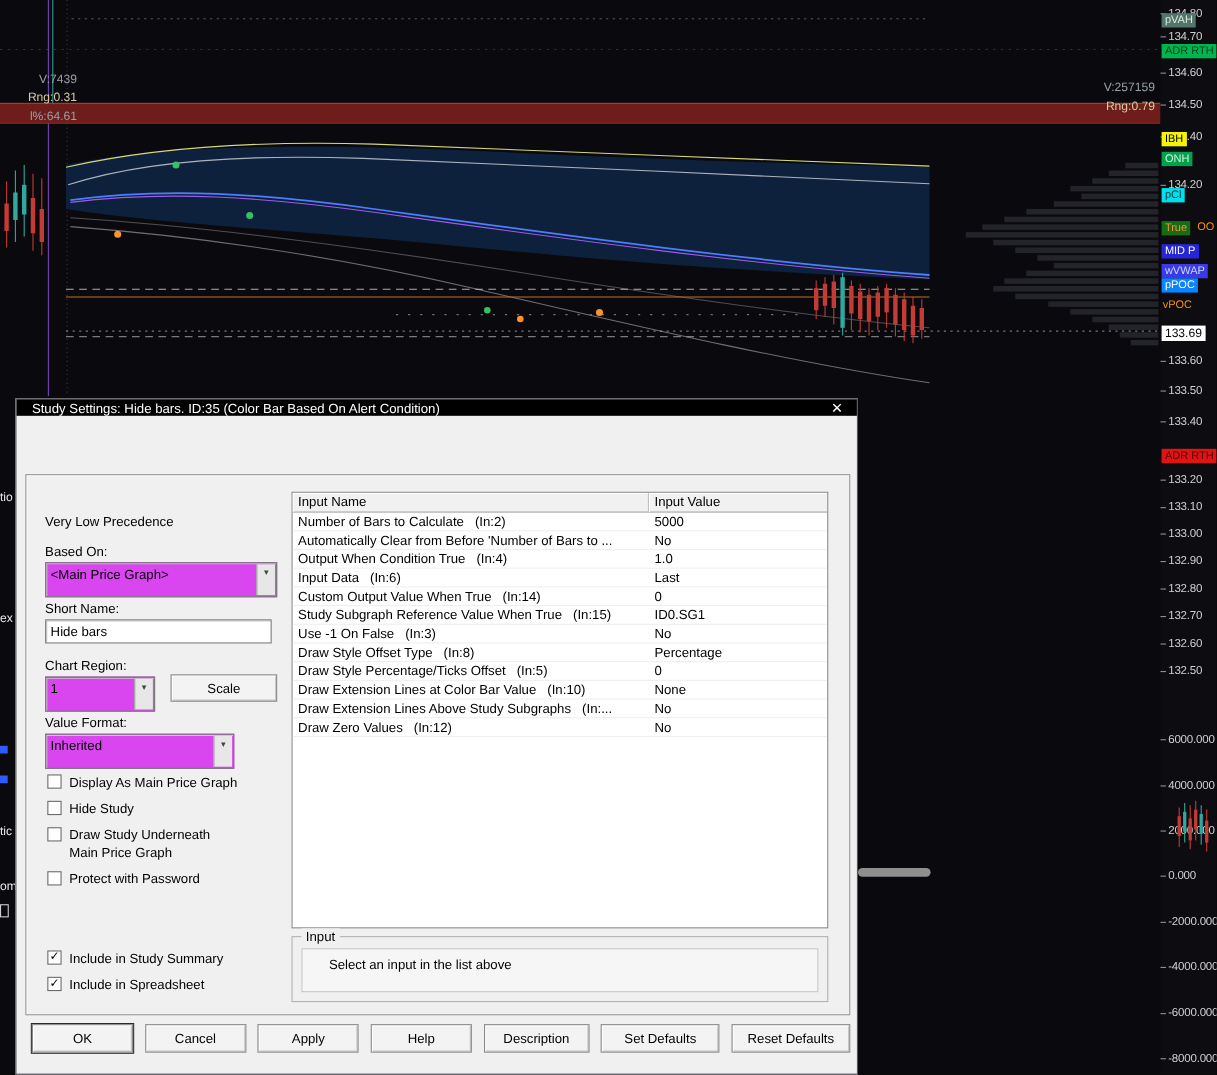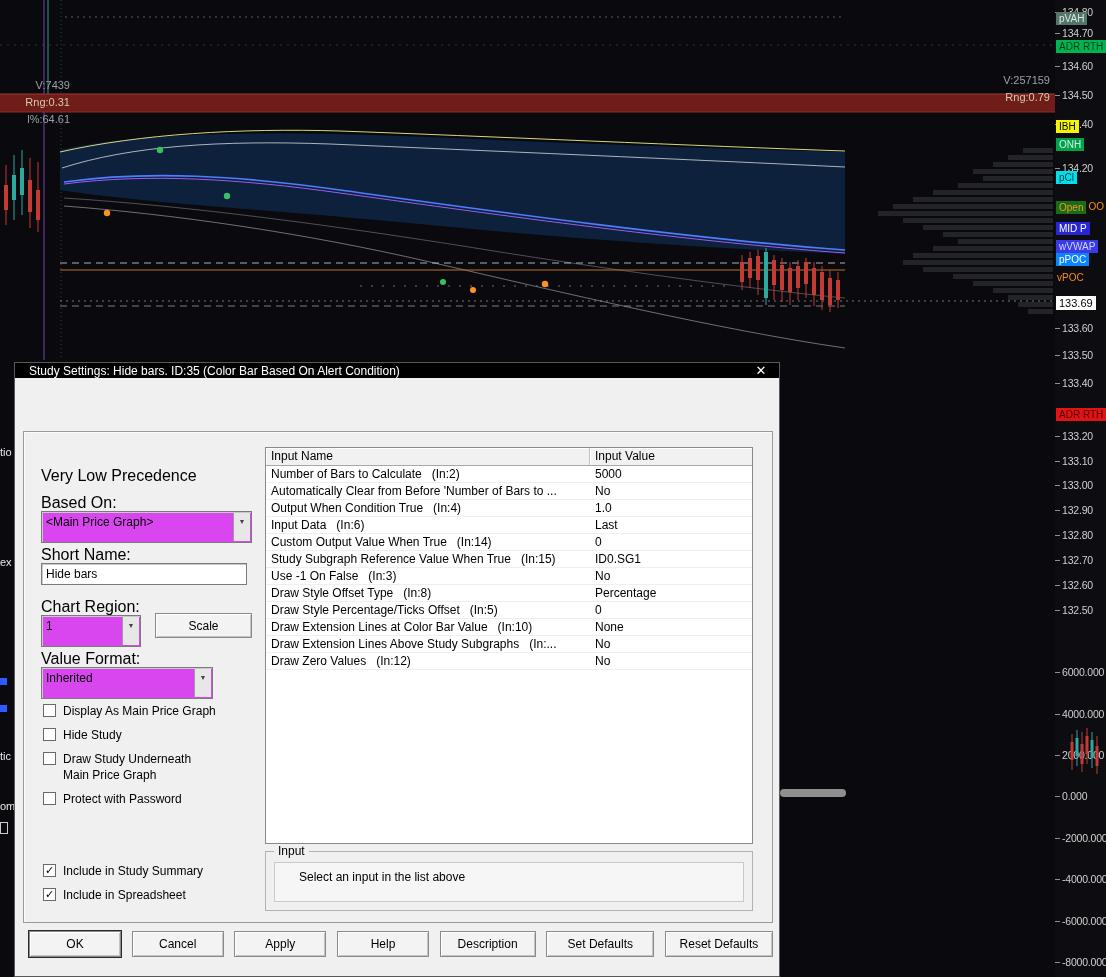--- a/index.html
+++ b/index.html
@@ -3,21 +3,21 @@
 <meta charset="utf-8">
 <style>
   *{margin:0;padding:0;box-sizing:border-box;}
   html,body{width:1106px;height:977px;overflow:hidden;background:#0a0a0e;
     font-family:"Liberation Sans",sans-serif;}
   .screen{position:relative;width:1106px;height:977px;}
 
   
   svg.chart{position:absolute;left:0;top:0;z-index:0;}
   .stats{position:absolute;z-index:2;font-size:11px;line-height:17px;text-align:right;}
-  .stats-left{left:8px;top:77px;width:62px;}
+  .stats-left{left:8px;top:64px;width:62px;}
   .stats-right{right:56px;top:72px;width:70px;}
   .frag{position:absolute;left:0;color:#e8e8e8;font-size:11px;z-index:4;}
   .sq{position:absolute;left:0;width:7px;height:7px;background:#2d5bff;z-index:4;}
   .obox{position:absolute;left:0;width:8px;height:12px;border:1px solid #cccccc;z-index:4;}
 
   
   .axis{position:absolute;left:1055px;top:0;width:51px;height:977px;background:#0c0c11;z-index:3;}
   .tick{position:absolute;left:0;width:100%;padding-left:7px;font-size:10.5px;
     letter-spacing:-0.2px;color:#d0d0d0;line-height:12px;white-space:nowrap;}
   .tick::before{content:"";position:absolute;left:0;top:6px;width:5px;height:1px;background:#8f8f8f;}
@@ -35,21 +35,21 @@
   .titlebar .title{flex:1;font-size:12px;}
   .close{width:20px;text-align:center;font-size:13px;cursor:pointer;color:#fff;}
   .tabs{position:absolute;left:20px;top:44px;display:flex;align-items:flex-end;z-index:2;}
   .tab{font-size:12px;padding:3px 9px;border:1px solid #8a8a8a;border-bottom:none;
     background:#f0f0f0;margin-right:3px;height:22px;}
   .tab.active{height:25px;padding-top:5px;margin-bottom:-1px;
     box-shadow:inset 1px 1px 0 #ffffff;border-color:#7a7a7a;}
   .tabpage{position:absolute;left:8px;top:68px;width:750px;height:492px;
     border:1px solid #9a9a9a;box-shadow:inset 1px 1px 0 #fbfbfb;background:#f0f0f0;}
 
-  .lp-label{position:absolute;left:26px;font-size:16px;color:#000;}
+  .lp-label{position:absolute;left:26px;font-size:12px;color:#000;}
   .combo{position:absolute;left:26px;height:32px;background:#d946ef;border:1px solid #7b7b7b;
     box-shadow:inset 1px 1px 0 #c9c9c9;padding-left:10px;}
   .combo .ctext{position:absolute;left:4px;top:3px;font-size:12px;white-space:nowrap;overflow:hidden;right:20px;}
   .combo .cbtn{position:absolute;right:1px;top:1px;bottom:1px;width:17px;background:#e7e7e7;
     border-left:1px solid #9a9a9a;text-align:center;font-size:7px;color:#444;line-height:18px;}
   .tinput{position:absolute;left:26px;height:22px;background:#fff;border:1px solid #7b7b7b;
     box-shadow:inset 1px 1px 0 #c9c9c9;font-size:12px;padding:0 4px;
     font-family:"Liberation Sans",sans-serif;color:#000;}
   .btn{background:#f3f3f3;border:1px solid #8a8a8a;font-size:12px;color:#000;
     box-shadow:inset 1px 1px 0 #ffffff, inset -1px -1px 0 #c4c4c4;
@@ -241,21 +241,21 @@
       <div class="tick" style="top: 790px;">0.000</div>
       <div class="tick" style="top: 832px;">-2000.000</div>
       <div class="tick" style="top: 873px;">-4000.000</div>
       <div class="tick" style="top: 915px;">-6000.000</div>
       <div class="tick" style="top: 956px;">-8000.000</div>
       <div class="badge" style="top: 12px; background: rgb(84, 117, 105); color: rgb(217, 236, 226);">pVAH</div>
       <div class="badge" style="top: 40px; background: rgb(0, 181, 79); color: rgb(6, 60, 29);">ADR RTH</div>
       <div class="badge" style="top: 120px; background: rgb(245, 245, 0); color: rgb(0, 0, 0);">IBH</div>
       <div class="badge" style="top: 138px; background: rgb(0, 162, 76); color: rgb(212, 242, 223);">ONH</div>
       <div class="badge" style="top: 171px; background: rgb(0, 224, 236); color: rgb(0, 54, 58);">pCl</div>
-      <div class="badge" style="top: 201px; background: rgb(21, 110, 21); color: rgb(255, 146, 38);">Open</div>
+      <div class="badge" style="top: 201px; background: rgb(21, 110, 21); color: rgb(255, 146, 38);">True</div>
       <div class="badge" style="top: 222px; background: rgb(38, 38, 216); color: rgb(255, 255, 255);">MID P</div>
       <div class="badge" style="top: 240px; background: rgb(58, 58, 232); color: rgb(205, 214, 255);">wVWAP</div>
       <div class="badge" style="top: 253px; background: rgb(10, 132, 255); color: rgb(255, 255, 255);">pPOC</div>
       <div class="badge" style="top: 408px; background: rgb(224, 20, 20); color: rgb(85, 0, 0);">ADR RTH</div>
       <div class="plain" style="top: 272px; left: 2px; color: rgb(255, 140, 26);">vPOC</div>
       <div class="plain" style="top: 201px; right: 2px; color: rgb(255, 140, 26);">OO</div>
       <div class="lastprice" style="top: 296px;">133.69</div>
     </div>
 
   <div class="dialog">

